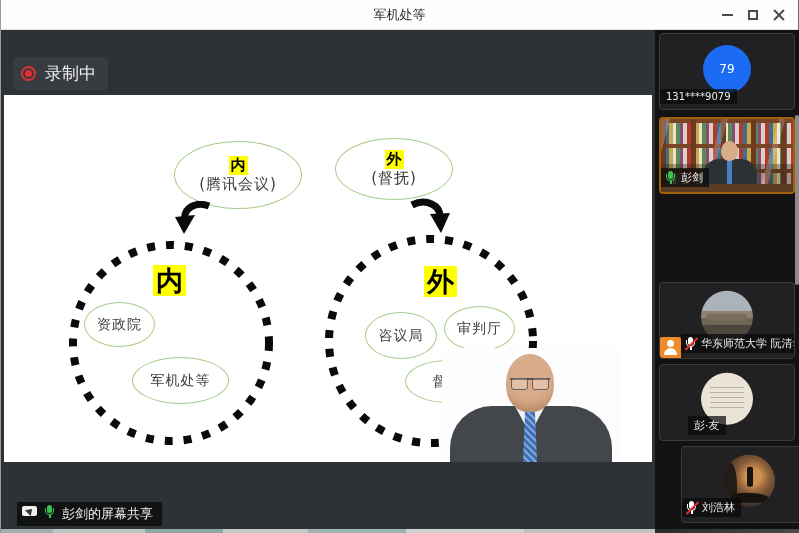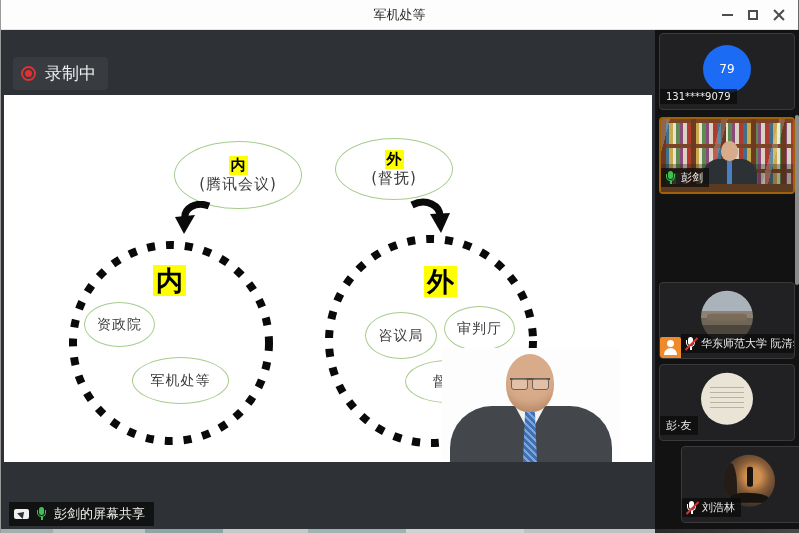--- a/index.html
+++ b/index.html
@@ -40,21 +40,21 @@
   .presenter { position:absolute; left:438px; top:253px; width:178px; height:114px; background:#fdfdfd; overflow:hidden; }
   .p-head { position:absolute; left:64px; top:6px; width:48px; height:58px; background:#d8ab8a; border-radius:50% 50% 46% 46%; box-shadow:inset 0 -14px 10px -8px #b98a68; }
   .p-glasses { position:absolute; left:68px; top:30px; width:40px; height:9px; border-top:2px solid #5a5148; }
   .p-glasses:before,.p-glasses:after { content:""; position:absolute; top:-2px; width:15px; height:10px; border:1.5px solid #6a6158; border-radius:3px; background:rgba(255,255,255,.25); }
   .p-glasses:before { left:1px; } .p-glasses:after { right:1px; }
   .p-suit { position:absolute; left:8px; top:58px; width:162px; height:60px; background:#43474c; border-radius:42px 42px 0 0; }
   .p-shirt { position:absolute; left:74px; top:60px; width:0; height:0; border-left:14px solid transparent; border-right:14px solid transparent; border-top:26px solid #f2f2f2; }
   .p-tie { position:absolute; left:81px; top:62px; width:14px; height:52px; background:repeating-linear-gradient(45deg,#3f6fb5 0 3px,#7ea4d8 3px 5px); clip-path:polygon(15% 0,85% 0,100% 100%,0 100%); }
 
   
-  .share-badge { position:absolute; left:8px; top:472px; display:flex; align-items:center; gap:6px; background:rgba(14,14,14,.88); padding:3px 9px 3px 5px; }
+  .share-badge { position:absolute; left:16px; top:472px; display:flex; align-items:flex-start; gap:6px; background:rgba(14,14,14,.88); padding:3px 9px 3px 5px; }
   .share-badge .txt { color:#f0f0f0; font-size:13px; }
 
   
   .sliver { position:absolute; left:0; top:529px; width:654px; height:4px; background:linear-gradient(90deg,#9fb1ae 0 8%,#b9c6c2 8% 22%,#8da6a4 22% 34%,#c2cbc8 34% 47%,#9eb4b2 47% 62%,#cfd3d0 62% 80%,#bfc3c0 80% 100%); }
   .sliver-r { position:absolute; left:654px; top:529px; width:145px; height:4px; background:linear-gradient(90deg,#2a2a2a,#4a4a4a); }
 
   
   .sidebar { position:absolute; left:654px; top:30px; width:145px; height:499px; background:#121212; }
   .tile { position:absolute; left:4px; width:136px; height:77px; background:#212123; border:1px solid #3a3a3c; border-radius:4px; overflow:hidden; }
   .tile.active { border:2px solid #a16207; }
@@ -236,21 +236,21 @@
             <span class="body"></span>
             <span class="arc"></span>
             <span class="stem"></span>
           </span>
         <span class="nm">华东师范大学 阮清华</span>
       </div>
     </div>
 
     <div class="tile" style="top:334px;">
       <div class="ph ph-paper"></div>
-      <div class="namebar" style="padding-left:6px;">
+      <div class="namebar" style="padding-left:6px;margin-left:28px;">
         <span class="nm">彭·友</span>
       </div>
     </div>
 
     <div class="tile" style="top:416px;margin-left:22px;">
       <div class="ph ph-sunset">
         <span class="cliff"></span>
           <span class="sil"></span>
           <span class="rock"></span>
       </div>

